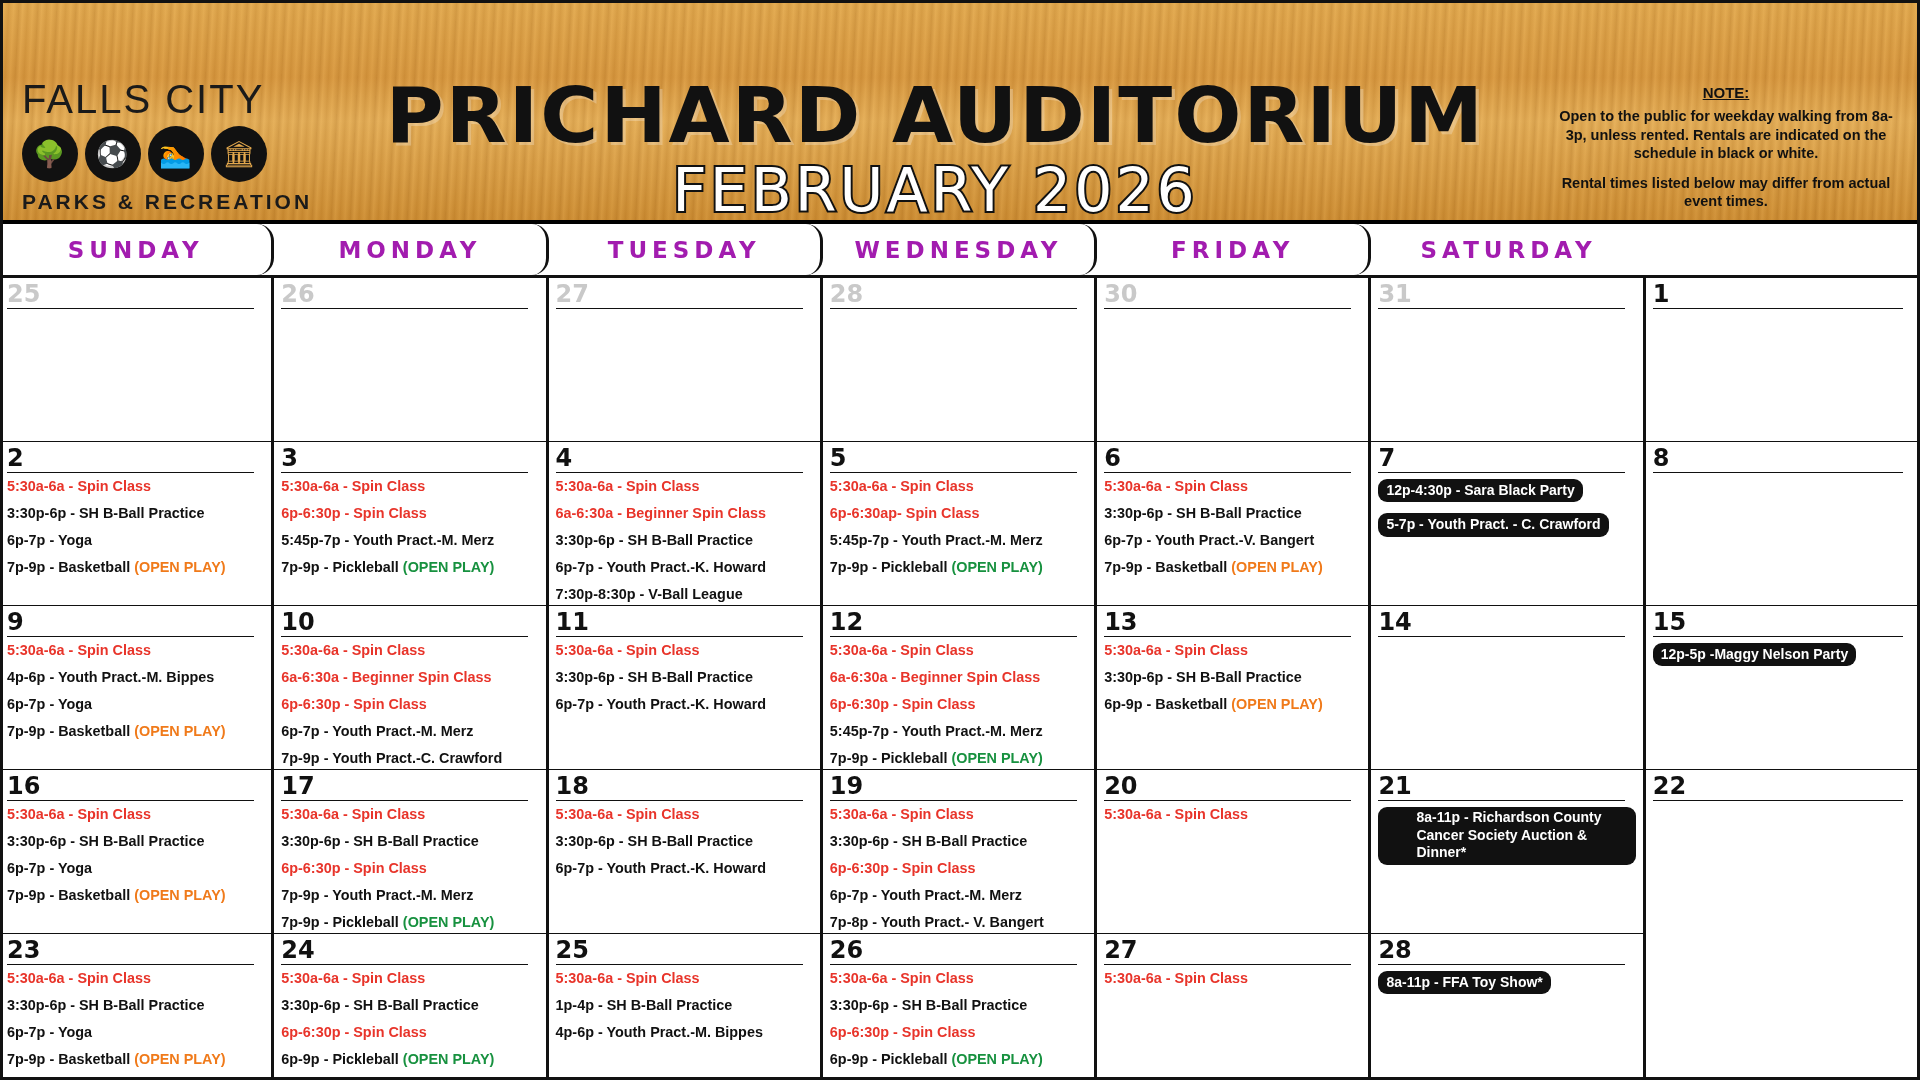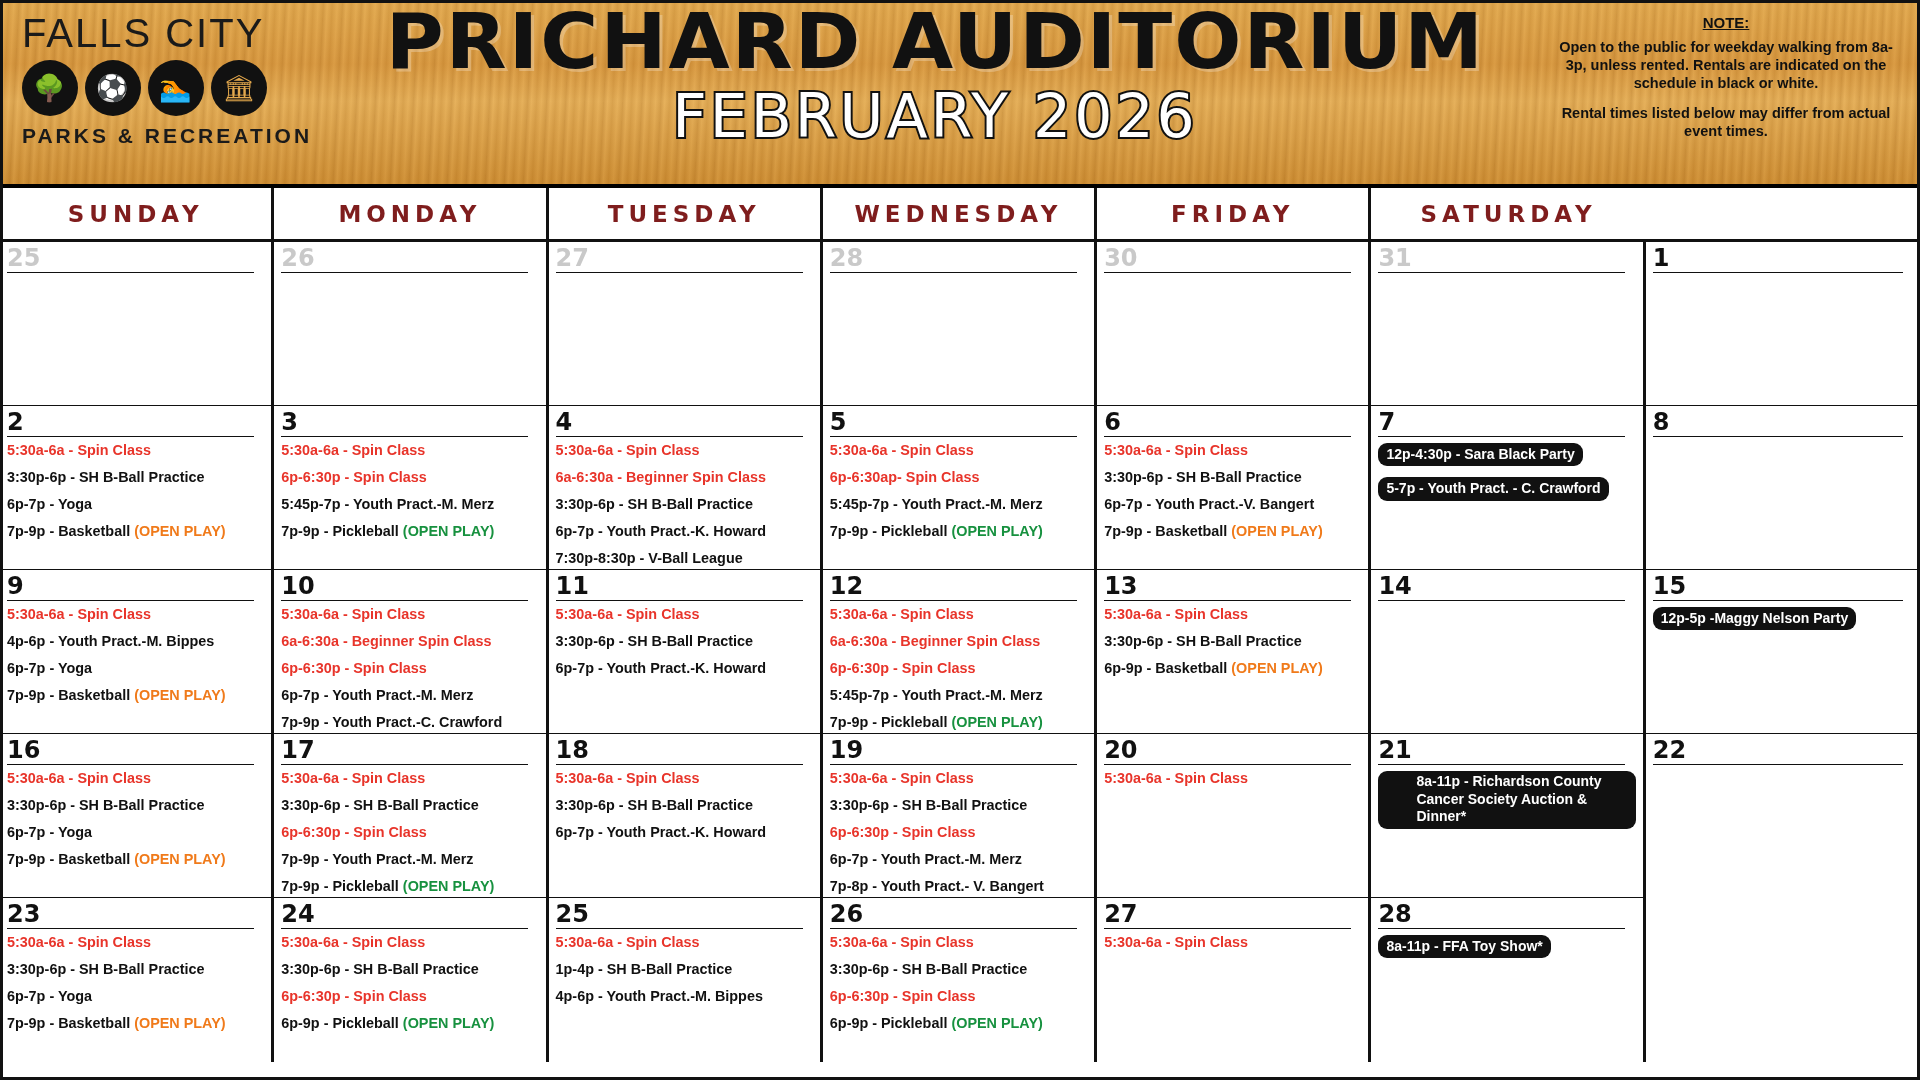--- a/index.html
+++ b/index.html
@@ -11,29 +11,29 @@
   }
   #page {
     position: relative;
     width: 1920px; height: 1080px;
     background: #ffffff;
   }
 
   
   .header {
     position: relative;
-    height: 188px;
+    height: 224px;
     background:
       repeating-linear-gradient(90deg,
         rgba(0,0,0,0.06) 0px, rgba(0,0,0,0.0) 3px, rgba(255,255,255,0.05) 6px, rgba(0,0,0,0.05) 11px),
       linear-gradient(180deg, #d79b3f 0%, #e0a94f 12%, #cf8f35 40%, #dda košt 60%, #c98a31 100%);
     background-color: #d49a42;
     border-bottom: 4px solid #000;
     display: flex;
-    align-items: flex-start;
+    align-items: flex-end;
   }
   .header-wood {
     position: absolute; inset: 0;
     background:
       repeating-linear-gradient(93deg,
         rgba(120,70,20,0.15) 0px,
         rgba(255,220,160,0.10) 4px,
         rgba(120,70,20,0.10) 9px,
         rgba(255,225,170,0.08) 14px,
         rgba(130,80,25,0.14) 19px),
@@ -115,22 +115,23 @@
   .dow-row {
     display: grid;
     grid-template-columns: repeat(7, 1fr);
     height: 54px;
     border-bottom: 3px solid #111;
   }
   .dow {
     display: flex; align-items: center; justify-content: center;
     font-family: "DejaVu Sans", sans-serif;
     font-size: 23px; font-weight: 700; letter-spacing: 5px;
-    color: #7f1d1d;
+    color: #a21caf;
     border-right: 3px solid #111;
+    border-radius: 17px;
   }
   .dow:last-child { border-right: none; }
 
   
   .grid {
     display: grid;
     grid-template-columns: repeat(7, 1fr);
     grid-auto-rows: 1fr;
     height: 820px;
     border-top: 0;

